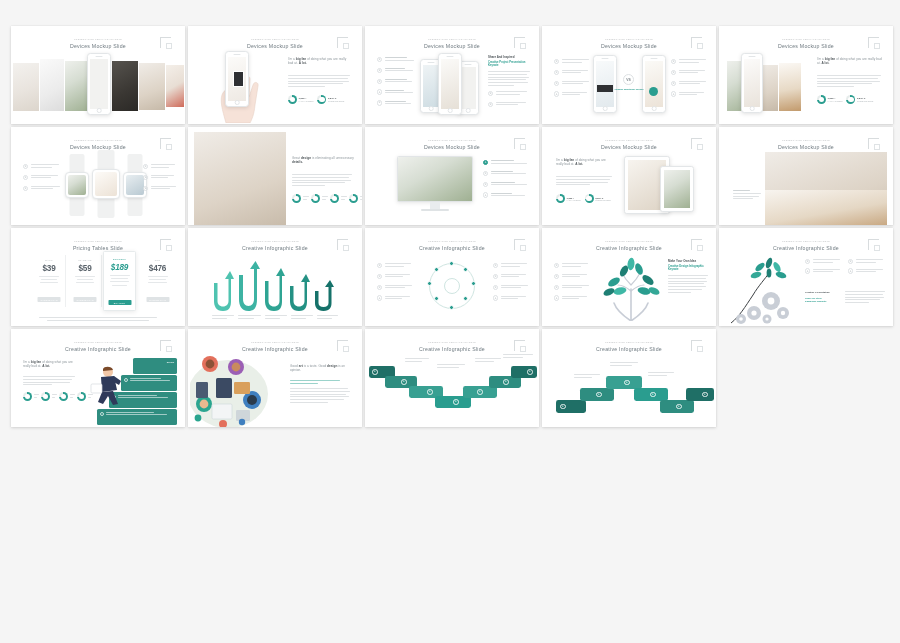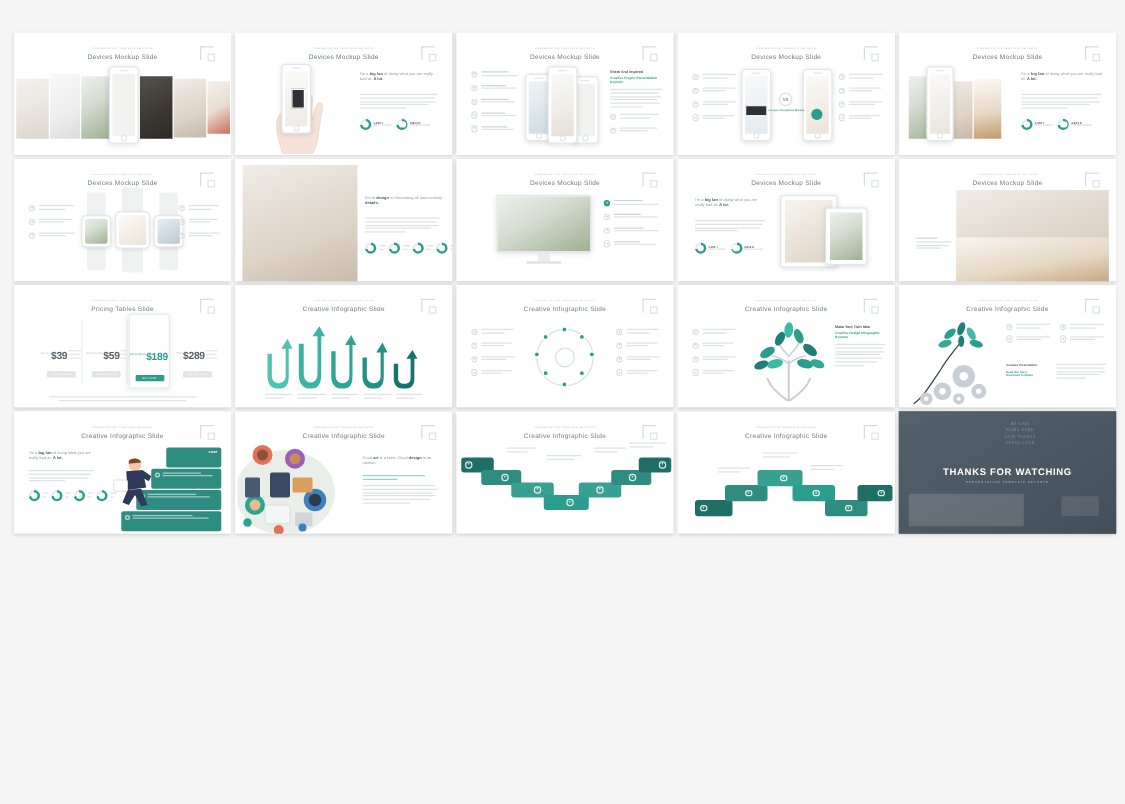--- a/index.html
+++ b/index.html
@@ -122,31 +122,31 @@
   .mscr { position:absolute; left:0; top:0; right:0; border:1px solid #e2e5e7; background:#fff; border-radius:1.5px; overflow:hidden; box-shadow:0 1px 4px rgba(0,0,0,.1);}
   .mstand { position:absolute; left:50%; transform:translateX(-50%); background:#e9ecee; }
   .mbase { position:absolute; left:50%; transform:translateX(-50%); background:#dfe3e5; border-radius:1px; }
   
   .tablet { position:absolute; background:#fff; border:.9px solid #e3e6e8; border-radius:2.6px; box-shadow:0 1px 4px rgba(0,0,0,.12); }
   .tablet .scr { position:absolute; inset:3.2px 2.6px; overflow:hidden; }
   
   .pcard {
     position: absolute; top: 22px; width: 33px; height: 52px;
     background: #fff; border-right: .6px solid #eef0f1;
-    display: flex; flex-direction: row; align-items: center; padding-top: 4px;
+    display: flex; flex-direction: column; align-items: center; padding-top: 4px;
   }
   .pcard.featured {
     border: .7px solid #e7ebec; border-radius: 1.5px;
     box-shadow: 0 1px 5px rgba(0,0,0,.09);
     top: 18px; height: 60px; padding-top: 6px; z-index: 2;
   }
   .ptag { font-size: 2.1px; letter-spacing: .3px; color: #b4babd; text-transform: uppercase; }
   .ptag.hi { color: #2a9d8f; }
   .pprice { font-size: 8.2px; color: #59626a; font-weight: 700; margin-top: 2.5px; letter-spacing:-.2px;}
-  .pprice.hi { color: #2a9d8f; }
+  .pprice.hi { color: #2a9d8f; font-style: italic; }
   .pfeat { margin-top: 3.5px; width: 20px; }
   .pfeat .ln { height: 1px; margin-bottom: 2.2px; background: #e5e8ea; }
   .pbtn {
     position:absolute; bottom: 5px; left: 50%; transform: translateX(-50%);
     width: 23px; height: 5px; border-radius: .8px; background: #dfe3e5;
     display:flex; align-items:center; justify-content:center;
     font-size: 2.1px; color:#fff; letter-spacing:.2px;
   }
   .pbtn.hi { background: #2a9d8f; }
   
@@ -702,21 +702,21 @@
         <div class="pfeat">
             <div class="ln" style="width:100%"></div>
             <div class="ln" style="width:84%;margin-left:8%"></div>
             <div class="ln" style="width:92%;margin-left:4%"></div>
             <div class="ln" style="width:76%;margin-left:12%"></div>
           </div>
         <div class="pbtn hi">BUY NOW</div>
       </div>
       <div class="pcard" style="left:124px;border-right:none">
         <div class="ptag">PRO</div>
-        <div class="pprice">$289</div>
+        <div class="pprice">$476</div>
         <div class="pfeat">
             <div class="ln" style="width:100%"></div>
             <div class="ln" style="width:84%;margin-left:8%"></div>
             <div class="ln" style="width:92%;margin-left:4%"></div>
           </div>
         <div class="pbtn">CHOOSE PLAN</div>
       </div>
 
       <div class="lines" style="left:22px;top:84px;width:118px">
         <div class="ln" style="width:100%"></div>
@@ -1188,22 +1188,14 @@
           <div class="ln" style="width:100%"></div>
           <div class="ln" style="width:78%"></div>
         </div>
       <div class="lines" style="left:100px;top:38px;width:26px">
           <div class="ln" style="width:100%"></div>
           <div class="ln" style="width:72%"></div>
         </div>
     </div>
   </div>
 
-  <div class="slide dark">
-    <div class="thanks-bg"></div>
-    <div class="wallwords">BE KIND<br>WORK HARD<br>GIVE THANKS<br>SPEAK LOVE</div>
-    <div style="position:absolute;left:8px;bottom:6px;width:92px;height:26px;background:rgba(255,255,255,.14);border-radius:1px"></div>
-    <div style="position:absolute;right:14px;bottom:14px;width:30px;height:16px;background:rgba(255,255,255,.10);border-radius:2px"></div>
-    <div class="thanks-txt">THANKS FOR WATCHING</div>
-    <div class="thanks-sub">PRESENTATION TEMPLATE KEYNOTE</div>
-  </div>
 
 </div>
 
 </body></html>

